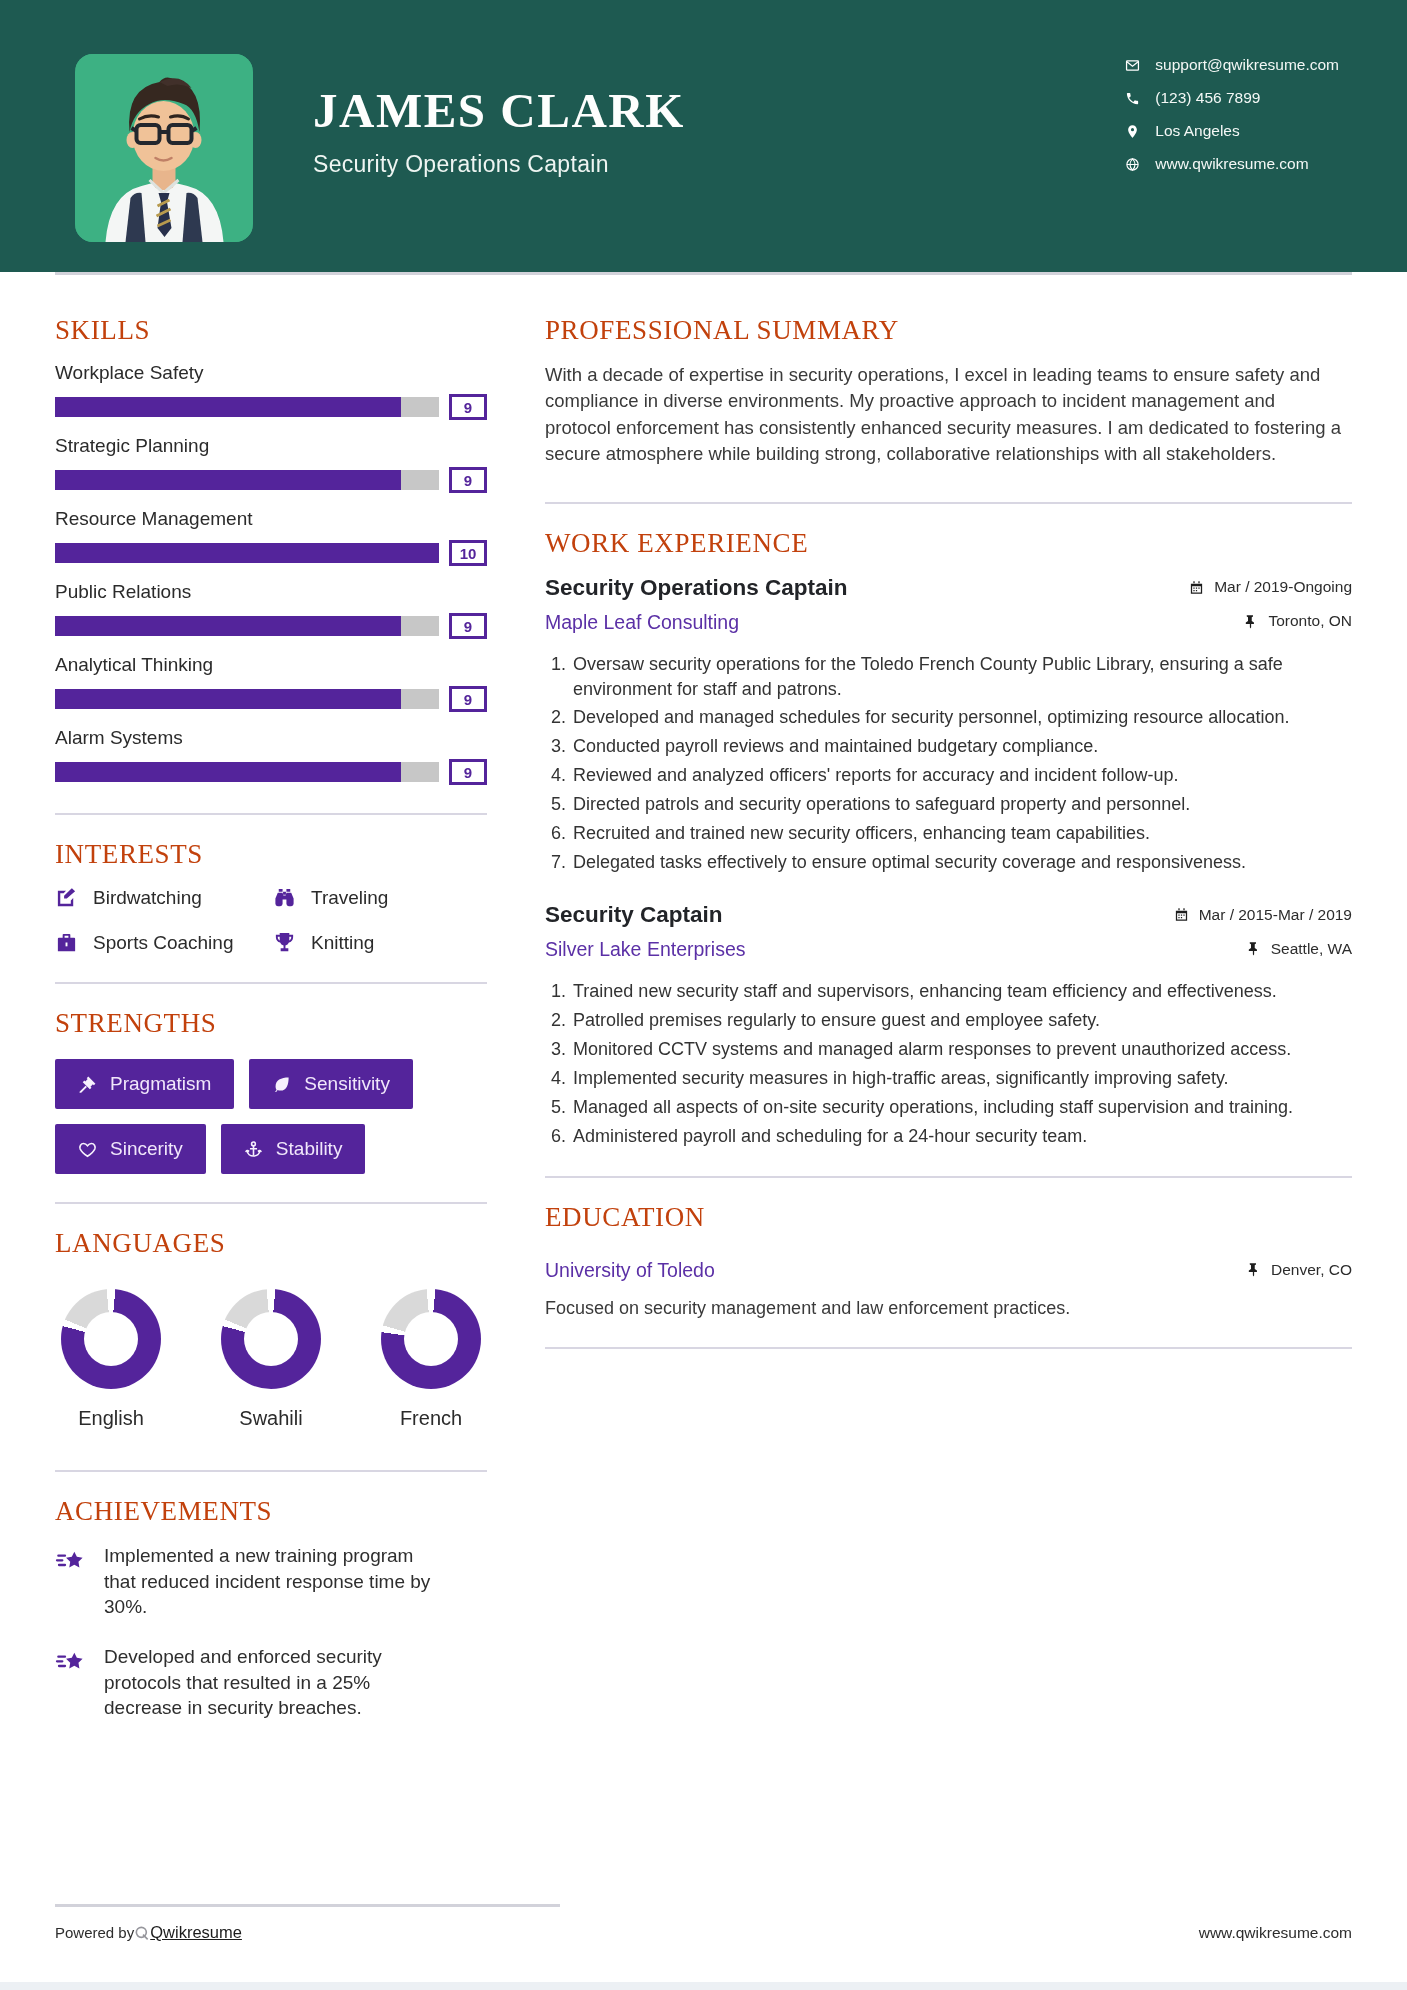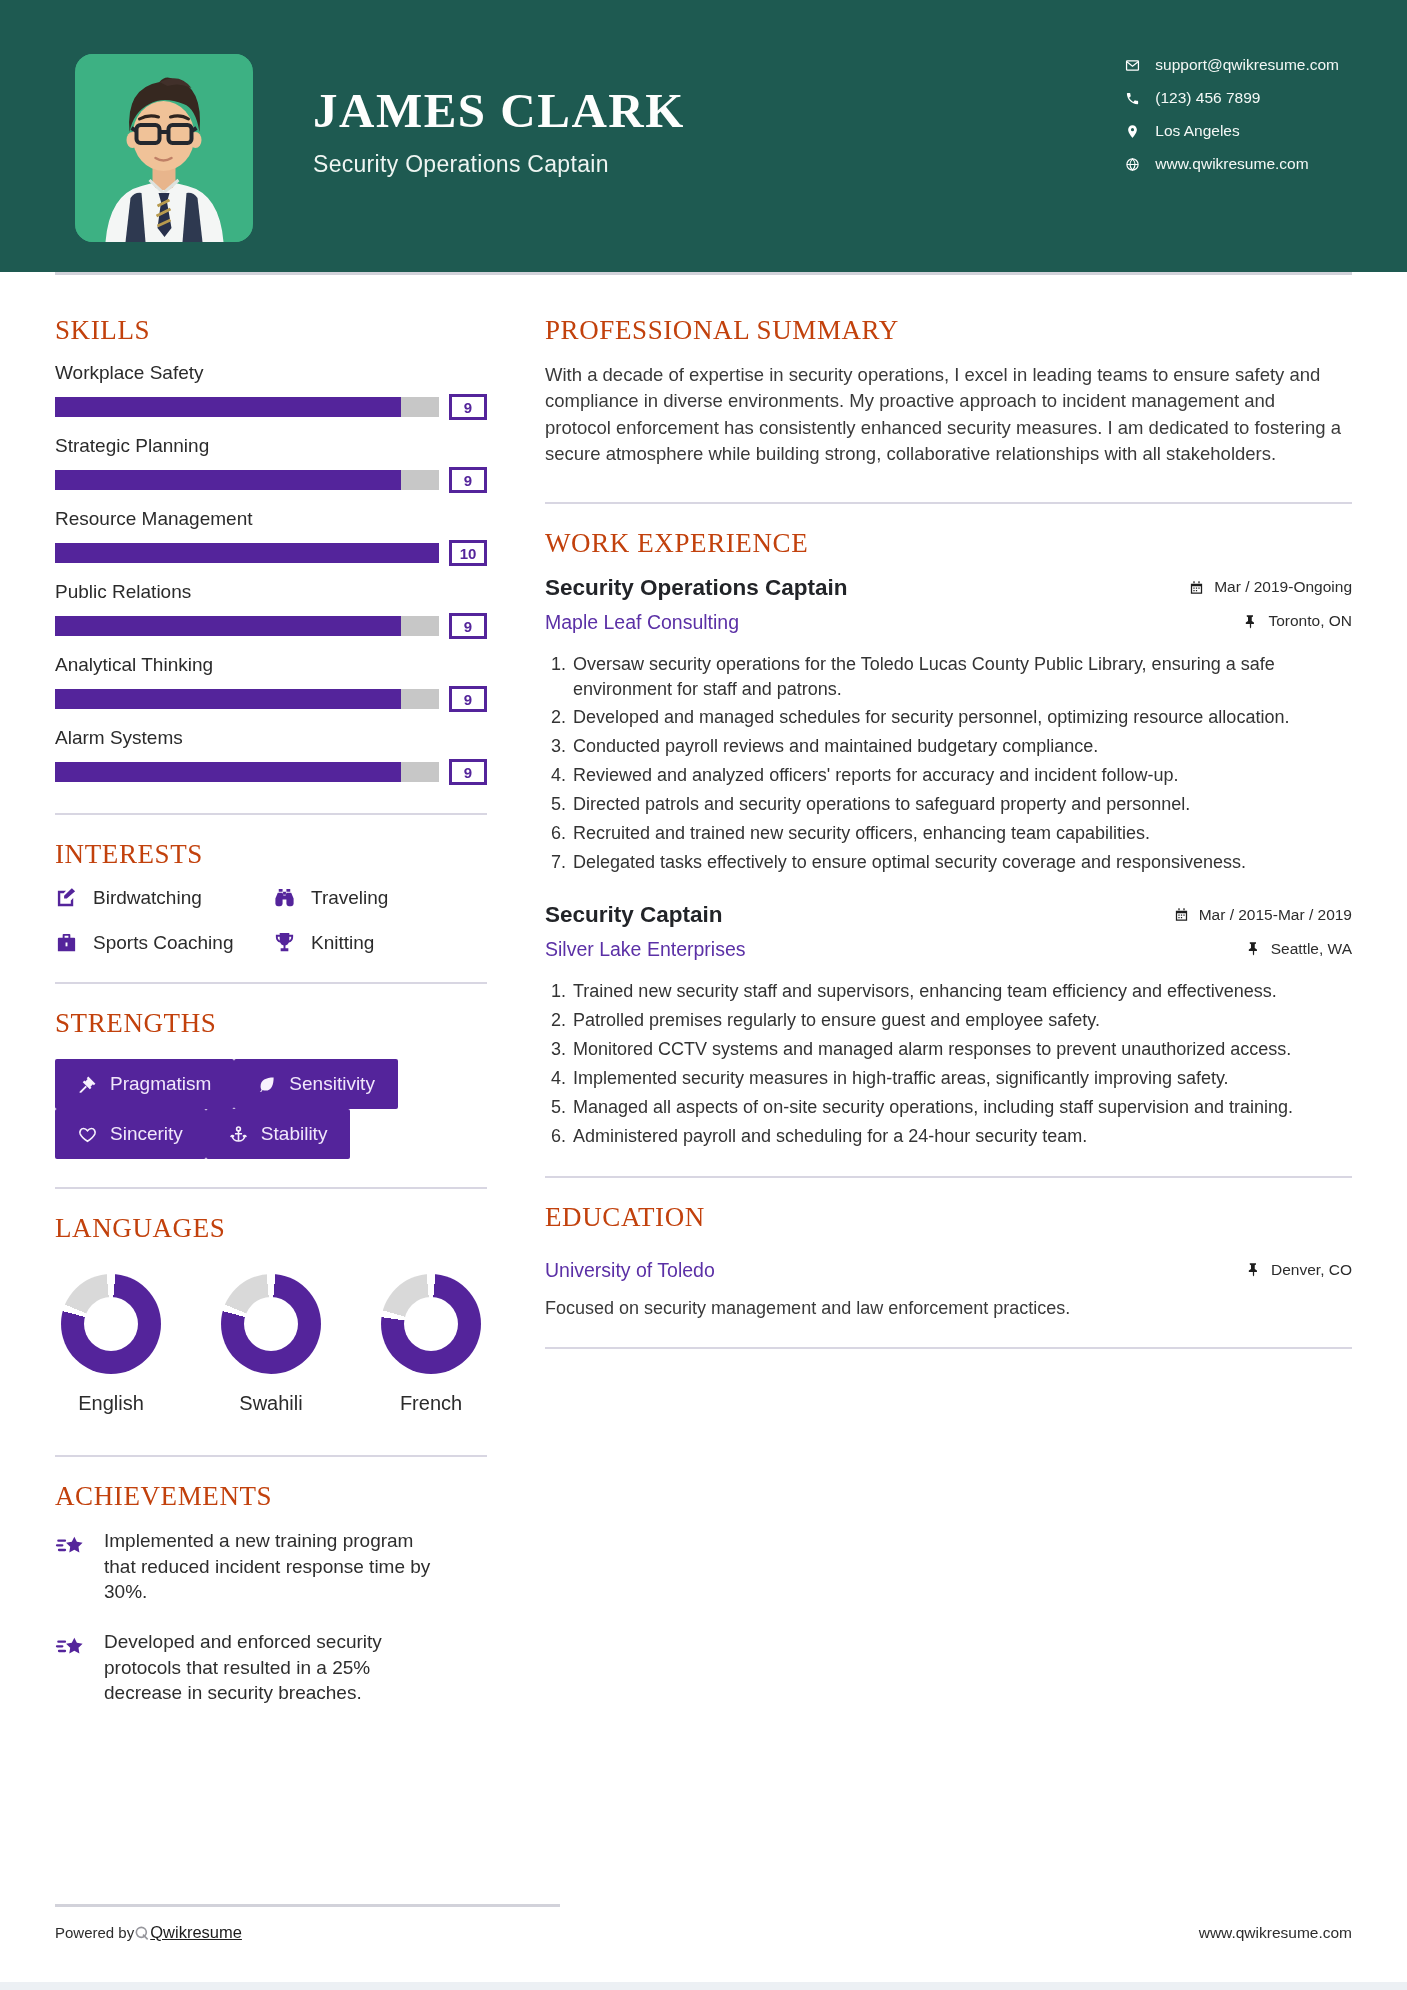--- a/index.html
+++ b/index.html
@@ -50,21 +50,21 @@
     color: #54249b; font-weight: 700; font-size: 15px;
     display: flex; align-items: center; justify-content: center; background:#fff; flex:none;
   }
 
   
   .int-grid { display: grid; grid-template-columns: 218px 1fr; row-gap: 22px; margin-top: 6px; }
   .int-item { display: flex; gap: 15px; align-items: center; font-size: 19px; color: #2b2b2b; }
   .int-item .ic { font-size: 23px; color: #54249b; flex:none; }
 
   
-  .chips { display: flex; flex-wrap: wrap; margin-top: 20px; }
+  .chips { display: flex; flex-wrap: wrap; gap: 15px; margin-top: 20px; }
   .chip {
     background: #54249b; color: #f1e7fb; font-size: 19px;
     padding: 14px 23px; display: flex; gap: 13px; align-items: center; border-radius: 2px;
   }
   .chip .ic { font-size: 19px; color: #f7f1fd; }
 
   
   .langs { display: flex; gap: 48px; margin-top: 30px; }
   .lang { text-align: center; width: 112px; }
   .donut { width: 100px; height: 100px; border-radius: 50%; position: relative; margin: 0 auto; }
@@ -386,21 +386,21 @@
               <div class="meta">
                 <span class="ic">
                   <svg viewBox="0 0 24 24" fill="currentColor">
                     <path d="M8 2h8v2l-2 1v6l3.5 2.5V16H13v5l-1 2-1-2v-5H4.5v-2.5L8 11V5L6 4V2z"></path>
                   </svg>
                 </span>
                 <span>Toronto, ON</span>
               </div>
             </div>
             <ol>
-              <li>Oversaw security operations for the Toledo Lucas County Public Library, ensuring a safe environment for staff and patrons.</li>
+              <li>Oversaw security operations for the Toledo French County Public Library, ensuring a safe environment for staff and patrons.</li>
               <li>Developed and managed schedules for security personnel, optimizing resource allocation.</li>
               <li>Conducted payroll reviews and maintained budgetary compliance.</li>
               <li>Reviewed and analyzed officers' reports for accuracy and incident follow-up.</li>
               <li>Directed patrols and security operations to safeguard property and personnel.</li>
               <li>Recruited and trained new security officers, enhancing team capabilities.</li>
               <li>Delegated tasks effectively to ensure optimal security coverage and responsiveness.</li>
             </ol>
           </div>
           <div class="job">
             <div class="row-split">

